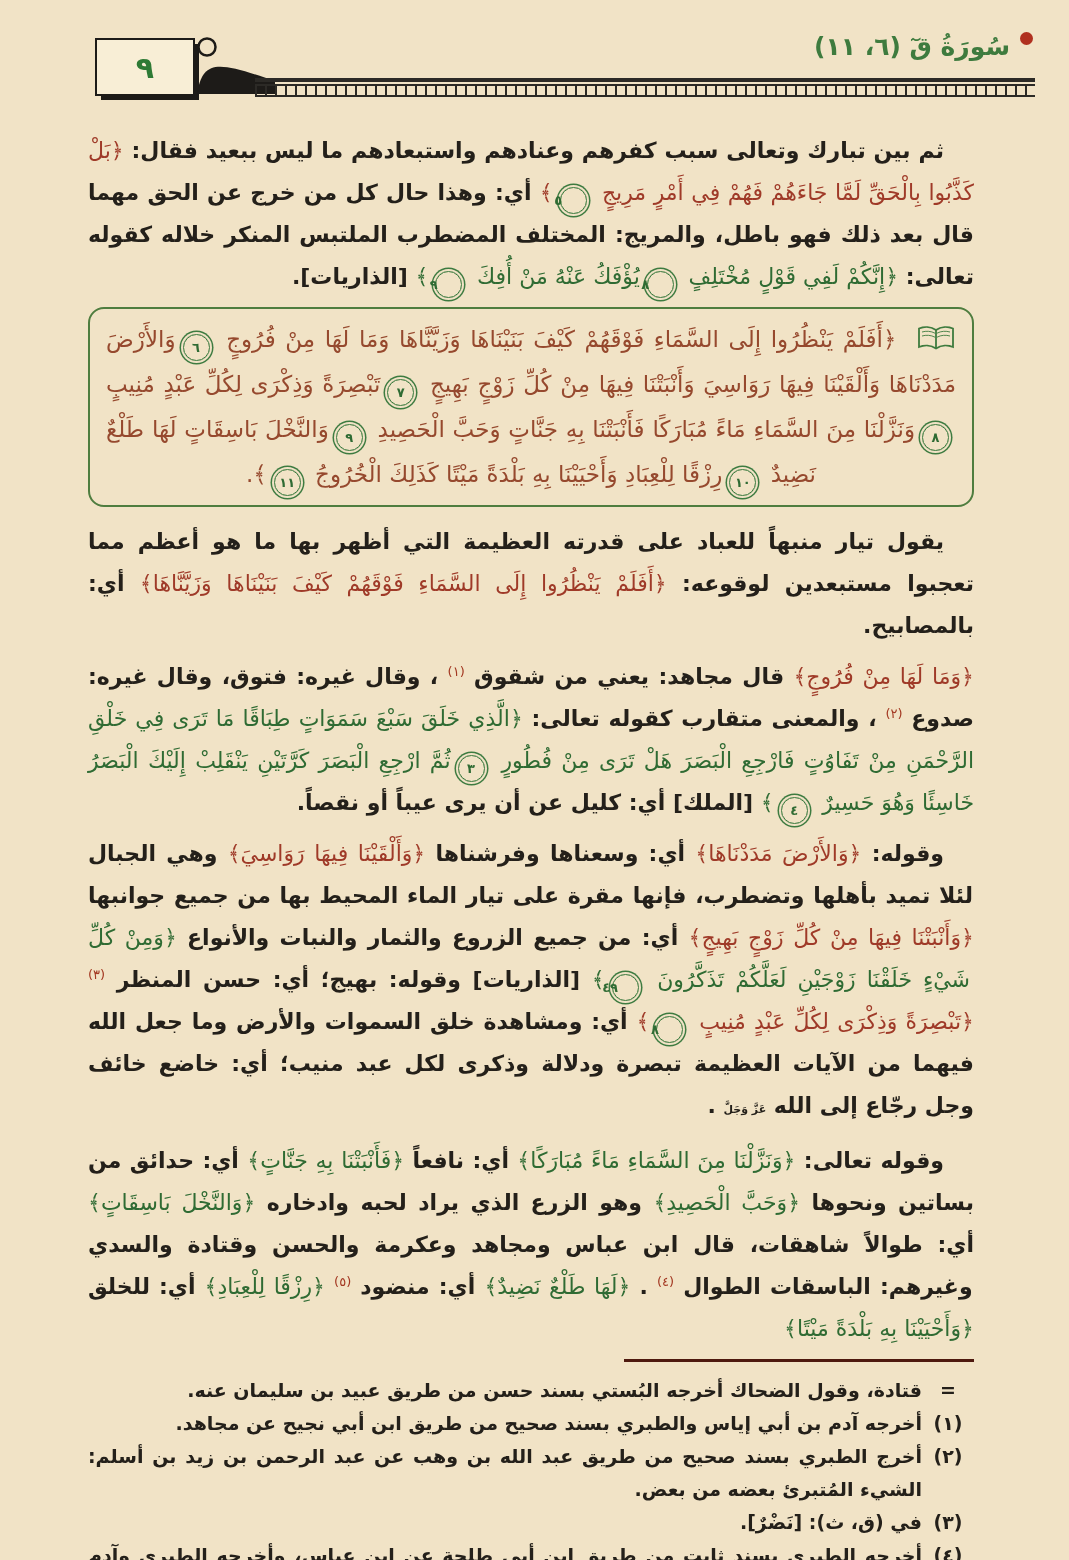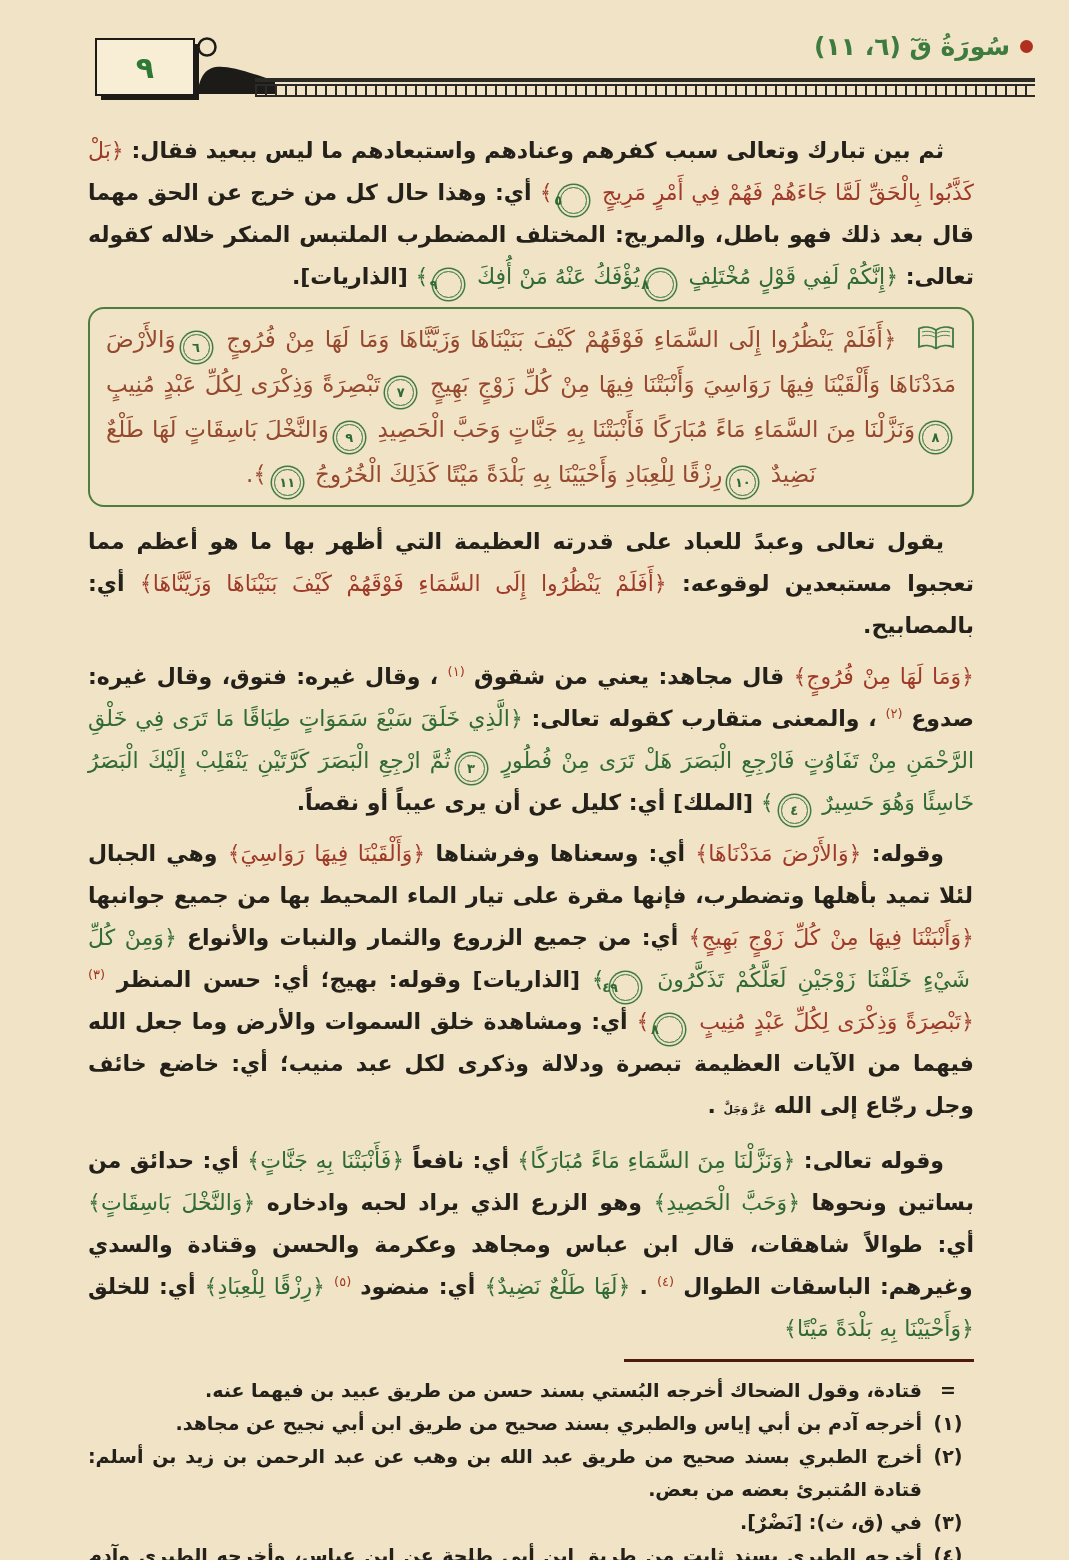--- a/index.html
+++ b/index.html
@@ -26,21 +26,21 @@
   .ornament{position:absolute;left:98px;top:0;}
   .hrule{position:absolute;left:160px;right:0;top:42px;}
   .hrule .bar{height:4px;background:#2c2a26;}
   .hrule .squares{
     margin-top:2px;height:9px;
     border-top:2px solid #2c2a26;border-bottom:2px solid #2c2a26;
     background:repeating-linear-gradient(90deg,#2c2a26 0 2px,transparent 2px 10px);
   }
   .titlebox{
     position:absolute;right:2px;top:-4px;
-    display:flex;align-items:center;gap:10px;
+    display:flex;align-items:flex-start;gap:10px;
     color:#3e7b3e;font-size:25px;font-weight:bold;
   }
   .bullet{width:13px;height:13px;border-radius:50%;background:#b0301f;display:inline-block;}
   
   .content{margin:0 95px 0 88px;text-align:justify;}
   .content p{
     margin:0 0 9px 0;
     font-size:22px;line-height:42px;font-weight:bold;
   }
   .content p.indent{text-indent:30px;}
@@ -98,41 +98,41 @@
   <main class="content">
     <div id="paras">
         <p class="indent"><span>ثم بين تبارك وتعالى سبب كفرهم وعنادهم واستبعادهم ما ليس ببعيد فقال: </span> <span class="qr">﴿بَلْ كَذَّبُوا بِالْحَقِّ لَمَّا جَاءَهُمْ فَهُمْ فِي أَمْرٍ مَرِيجٍ</span> <span class="ayah">٥</span><span class="qr">﴾</span> <span> أي: وهذا حال كل من خرج عن الحق مهما قال بعد ذلك فهو باطل، والمريج: المختلف المضطرب الملتبس المنكر خلاله كقوله تعالى: </span> <span class="qg">﴿إِنَّكُمْ لَفِي قَوْلٍ مُخْتَلِفٍ</span> <span class="ayah">٨</span><span class="qg">يُؤْفَكُ عَنْهُ مَنْ أُفِكَ</span> <span class="ayah">٩</span><span class="qg">﴾</span> <span> [الذاريات].</span> </p>
         <div class="versebox">
   <svg class="bookicon" width="40" height="26" viewBox="0 0 40 26" aria-hidden="true">
     <path d="M20 5 C15 1.5 8 1.5 3 3.5 L3 22 C8 20 15 20 20 23.5 C25 20 32 20 37 22 L37 3.5 C32 1.5 25 1.5 20 5 Z" fill="none" stroke="#3e7b3e" stroke-width="1.8"></path>
     <path d="M20 5 L20 23.5" stroke="#3e7b3e" stroke-width="1.8" fill="none"></path>
     <path d="M6 7 C10 5.8 15 6 19 8.2 M6 11 C10 9.8 15 10 19 12.2 M21 8.2 C25 6 30 5.8 34 7 M21 12.2 C25 10 30 9.8 34 11" stroke="#3e7b3e" stroke-width="0.9" fill="none"></path>
   </svg>
 <span>﴿أَفَلَمْ يَنْظُرُوا إِلَى السَّمَاءِ فَوْقَهُمْ كَيْفَ بَنَيْنَاهَا وَزَيَّنَّاهَا وَمَا لَهَا مِنْ فُرُوجٍ</span> <span class="ayah">٦</span><span>وَالأَرْضَ مَدَدْنَاهَا وَأَلْقَيْنَا فِيهَا رَوَاسِيَ وَأَنْبَتْنَا فِيهَا مِنْ كُلِّ زَوْجٍ بَهِيجٍ</span> <span class="ayah">٧</span><span>تَبْصِرَةً وَذِكْرَى لِكُلِّ عَبْدٍ مُنِيبٍ</span> <span class="ayah">٨</span><span>وَنَزَّلْنَا مِنَ السَّمَاءِ مَاءً مُبَارَكًا فَأَنْبَتْنَا بِهِ جَنَّاتٍ وَحَبَّ الْحَصِيدِ</span> <span class="ayah">٩</span><span>وَالنَّخْلَ بَاسِقَاتٍ لَهَا طَلْعٌ نَضِيدٌ</span> <span class="ayah">١٠</span><span>رِزْقًا لِلْعِبَادِ وَأَحْيَيْنَا بِهِ بَلْدَةً مَيْتًا كَذَلِكَ الْخُرُوجُ</span> <span class="ayah">١١</span><span>﴾.</span> </div>
-        <p class="indent"><span>يقول تعالى وعبدً للعباد على قدرته العظيمة التي أظهر بها ما هو أعظم مما تعجبوا مستبعدين لوقوعه: </span> <span class="qr">﴿أَفَلَمْ يَنْظُرُوا إِلَى السَّمَاءِ فَوْقَهُمْ كَيْفَ بَنَيْنَاهَا وَزَيَّنَّاهَا﴾</span> <span> أي: بالمصابيح.</span> </p>
+        <p class="indent"><span>يقول تيار منبهاً للعباد على قدرته العظيمة التي أظهر بها ما هو أعظم مما تعجبوا مستبعدين لوقوعه: </span> <span class="qr">﴿أَفَلَمْ يَنْظُرُوا إِلَى السَّمَاءِ فَوْقَهُمْ كَيْفَ بَنَيْنَاهَا وَزَيَّنَّاهَا﴾</span> <span> أي: بالمصابيح.</span> </p>
         <p><span class="qr">﴿وَمَا لَهَا مِنْ فُرُوجٍ﴾</span> <span> قال مجاهد: يعني من شقوق</span> <span class="fnref">(١)</span> <span>، وقال غيره: فتوق، وقال غيره: صدوع</span> <span class="fnref">(٢)</span> <span>، والمعنى متقارب كقوله تعالى: </span> <span class="qg">﴿الَّذِي خَلَقَ سَبْعَ سَمَوَاتٍ طِبَاقًا مَا تَرَى فِي خَلْقِ الرَّحْمَنِ مِنْ تَفَاوُتٍ فَارْجِعِ الْبَصَرَ هَلْ تَرَى مِنْ فُطُورٍ</span> <span class="ayah">٣</span><span class="qg">ثُمَّ ارْجِعِ الْبَصَرَ كَرَّتَيْنِ يَنْقَلِبْ إِلَيْكَ الْبَصَرُ خَاسِئًا وَهُوَ حَسِيرٌ</span> <span class="ayah">٤</span><span class="qg">﴾</span> <span> [الملك] أي: كليل عن أن يرى عيباً أو نقصاً.</span> </p>
         <p class="indent"><span>وقوله: </span> <span class="qr">﴿وَالأَرْضَ مَدَدْنَاهَا﴾</span> <span> أي: وسعناها وفرشناها </span> <span class="qr">﴿وَأَلْقَيْنَا فِيهَا رَوَاسِيَ﴾</span> <span> وهي الجبال لئلا تميد بأهلها وتضطرب، فإنها مقرة على تيار الماء المحيط بها من جميع جوانبها </span> <span class="qr">﴿وَأَنْبَتْنَا فِيهَا مِنْ كُلِّ زَوْجٍ بَهِيجٍ﴾</span> <span> أي: من جميع الزروع والثمار والنبات والأنواع </span> <span class="qg">﴿وَمِنْ كُلِّ شَيْءٍ خَلَقْنَا زَوْجَيْنِ لَعَلَّكُمْ تَذَكَّرُونَ</span> <span class="ayah">٤٩</span><span class="qg">﴾</span> <span> [الذاريات] وقوله: بهيج؛ أي: حسن المنظر</span> <span class="fnref">(٣)</span> <span> </span> <span class="qr">﴿تَبْصِرَةً وَذِكْرَى لِكُلِّ عَبْدٍ مُنِيبٍ</span> <span class="ayah">٨</span><span class="qr">﴾</span> <span> أي: ومشاهدة خلق السموات والأرض وما جعل الله فيهما من الآيات العظيمة تبصرة ودلالة وذكرى لكل عبد منيب؛ أي: خاضع خائف وجل رجّاع إلى الله </span> <span class="azz">عَزَّ وَجَلَّ</span> <span>.</span> </p>
         <p class="indent"><span>وقوله تعالى: </span> <span class="qg">﴿وَنَزَّلْنَا مِنَ السَّمَاءِ مَاءً مُبَارَكًا﴾</span> <span> أي: نافعاً </span> <span class="qg">﴿فَأَنْبَتْنَا بِهِ جَنَّاتٍ﴾</span> <span> أي: حدائق من بساتين ونحوها </span> <span class="qg">﴿وَحَبَّ الْحَصِيدِ﴾</span> <span> وهو الزرع الذي يراد لحبه وادخاره </span> <span class="qg">﴿وَالنَّخْلَ بَاسِقَاتٍ﴾</span> <span> أي: طوالاً شاهقات، قال ابن عباس ومجاهد وعكرمة والحسن وقتادة والسدي وغيرهم: الباسقات الطوال</span> <span class="fnref">(٤)</span> <span>. </span> <span class="qg">﴿لَهَا طَلْعٌ نَضِيدٌ﴾</span> <span> أي: منضود</span> <span class="fnref">(٥)</span> <span> </span> <span class="qg">﴿رِزْقًا لِلْعِبَادِ﴾</span> <span> أي: للخلق </span> <span class="qg">﴿وَأَحْيَيْنَا بِهِ بَلْدَةً مَيْتًا﴾</span> </p>
       </div>
   </main>
 
   <section class="footnotes">
     <div class="fnsep"></div>
     <div id="fns">
         <div class="fn">
           <span class="marker">=</span>
-          <span class="txt">قتادة، وقول الضحاك أخرجه البُستي بسند حسن من طريق عبيد بن فيهما عنه.</span>
+          <span class="txt">قتادة، وقول الضحاك أخرجه البُستي بسند حسن من طريق عبيد بن سليمان عنه.</span>
         </div>
         <div class="fn">
           <span class="marker">(١)</span>
           <span class="txt">أخرجه آدم بن أبي إياس والطبري بسند صحيح من طريق ابن أبي نجيح عن مجاهد.</span>
         </div>
         <div class="fn">
           <span class="marker">(٢)</span>
-          <span class="txt">أخرج الطبري بسند صحيح من طريق عبد الله بن وهب عن عبد الرحمن بن زيد بن أسلم: قتادة المُتبرئ بعضه من بعض.</span>
+          <span class="txt">أخرج الطبري بسند صحيح من طريق عبد الله بن وهب عن عبد الرحمن بن زيد بن أسلم: الشيء المُتبرئ بعضه من بعض.</span>
         </div>
         <div class="fn">
           <span class="marker">(٣)</span>
           <span class="txt">في (ق، ث): [نَضْرٌ].</span>
         </div>
         <div class="fn">
           <span class="marker">(٤)</span>
           <span class="txt">أخرجه الطبري بسند ثابت من طريق ابن أبي طلحة عن ابن عباس، وأخرجه الطبري وآدم بسند صحيح من طريق ابن أبي نجيح عن مجاهد، وأخرجه الطبري وعبد الرزاق بسند صحيح من طريق معمر عن قتادة، أخرجه الطبري بسند حسن من طريق سماك عن عكرمة.</span>
         </div>
       </div>

